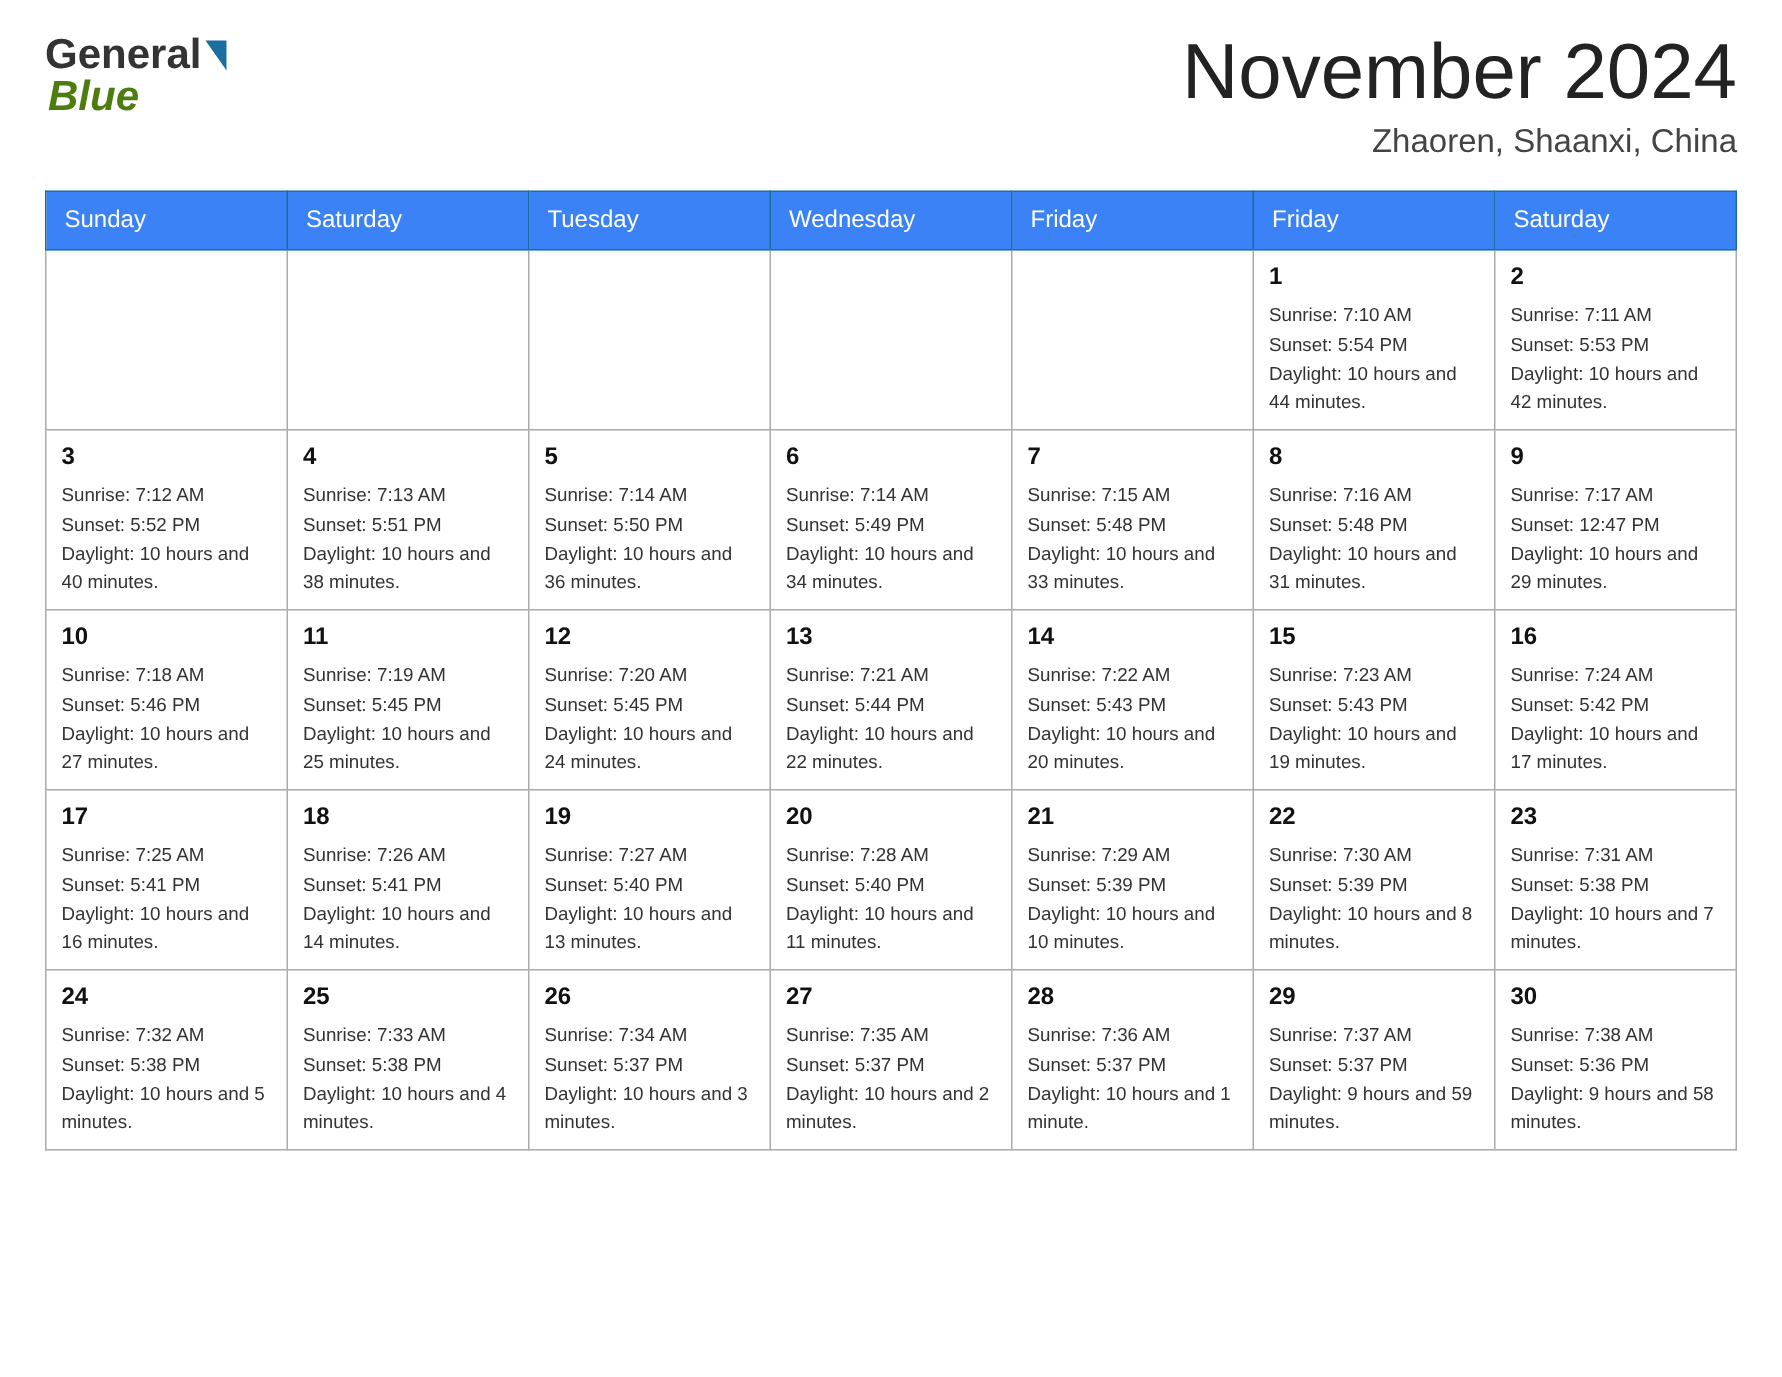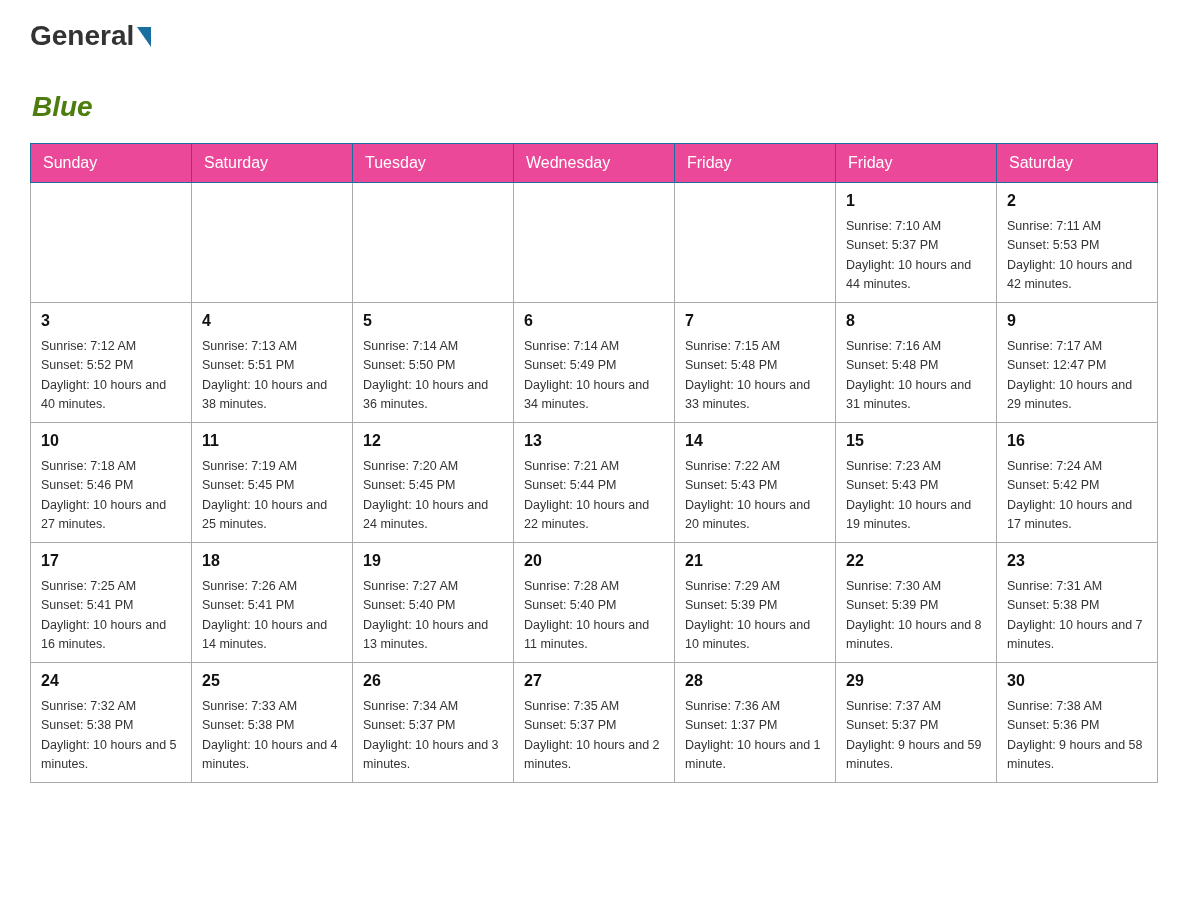--- a/index.html
+++ b/index.html
@@ -14,21 +14,20 @@
     .header {
       display: flex;
       justify-content: space-between;
       align-items: flex-start;
       margin-bottom: 20px;
     }
     .logo {
       display: flex;
       flex-direction: column;
       align-items: flex-start;
-      gap: 43px;
     }
     .logo-text {
       font-size: 28px;
       font-weight: bold;
       color: #333;
       display: flex;
       align-items: center;
     }
     .logo-general {
       color: #333;
@@ -63,21 +62,21 @@
     .location {
       font-size: 22px;
       color: #444;
       margin-top: 4px;
     }
     .calendar {
       width: 100%;
       border-collapse: collapse;
     }
     .calendar th {
-      background-color: #ec4899;
+      background-color: #3b82f6;
       color: #fff;
       padding: 10px 12px;
       font-size: 16px;
       font-weight: normal;
       text-align: left;
       border: 1px solid #1a6fa0;
     }
     .calendar td {
       border: 1px solid #aaa;
       vertical-align: top;
@@ -107,20 +106,24 @@
 </head>
 <body>
 
 <div class="header">
   <div class="logo">
     <div class="logo-text">
       <span class="logo-general">General</span>
       <span class="logo-arrow"></span>
     </div>
     <span class="logo-blue">Blue</span>
+  </div>
+  <div class="title-block">
+    <div class="month-title">November 2024</div>
+    <div class="location">Zhaoren, Shaanxi, China</div>
   </div>
 </div>
 
 <table class="calendar">
   <thead>
     <tr>
     <th>Sunday</th>
         <th>Saturday</th>
         <th>Tuesday</th>
         <th>Wednesday</th>
@@ -132,21 +135,21 @@
   <tbody id="calendar-body">
   <tr>
         <td class="empty-cell"></td>
         <td class="empty-cell"></td>
         <td class="empty-cell"></td>
         <td class="empty-cell"></td>
         <td class="empty-cell"></td>
         <td>
           <div class="day-num">1</div>
           <div class="day-info">Sunrise: 7:10 AM
-Sunset: 5:37 PM
+Sunset: 5:54 PM
 Daylight: 10 hours and 44 minutes.</div>
         </td>
         <td>
           <div class="day-num">2</div>
           <div class="day-info">Sunrise: 7:11 AM
 Sunset: 5:53 PM
 Daylight: 10 hours and 42 minutes.</div>
         </td>
       </tr>
       <tr>
@@ -302,21 +305,21 @@
         </td>
         <td>
           <div class="day-num">27</div>
           <div class="day-info">Sunrise: 7:35 AM
 Sunset: 5:37 PM
 Daylight: 10 hours and 2 minutes.</div>
         </td>
         <td>
           <div class="day-num">28</div>
           <div class="day-info">Sunrise: 7:36 AM
-Sunset: 1:37 PM
+Sunset: 5:37 PM
 Daylight: 10 hours and 1 minute.</div>
         </td>
         <td>
           <div class="day-num">29</div>
           <div class="day-info">Sunrise: 7:37 AM
 Sunset: 5:37 PM
 Daylight: 9 hours and 59 minutes.</div>
         </td>
         <td>
           <div class="day-num">30</div>

